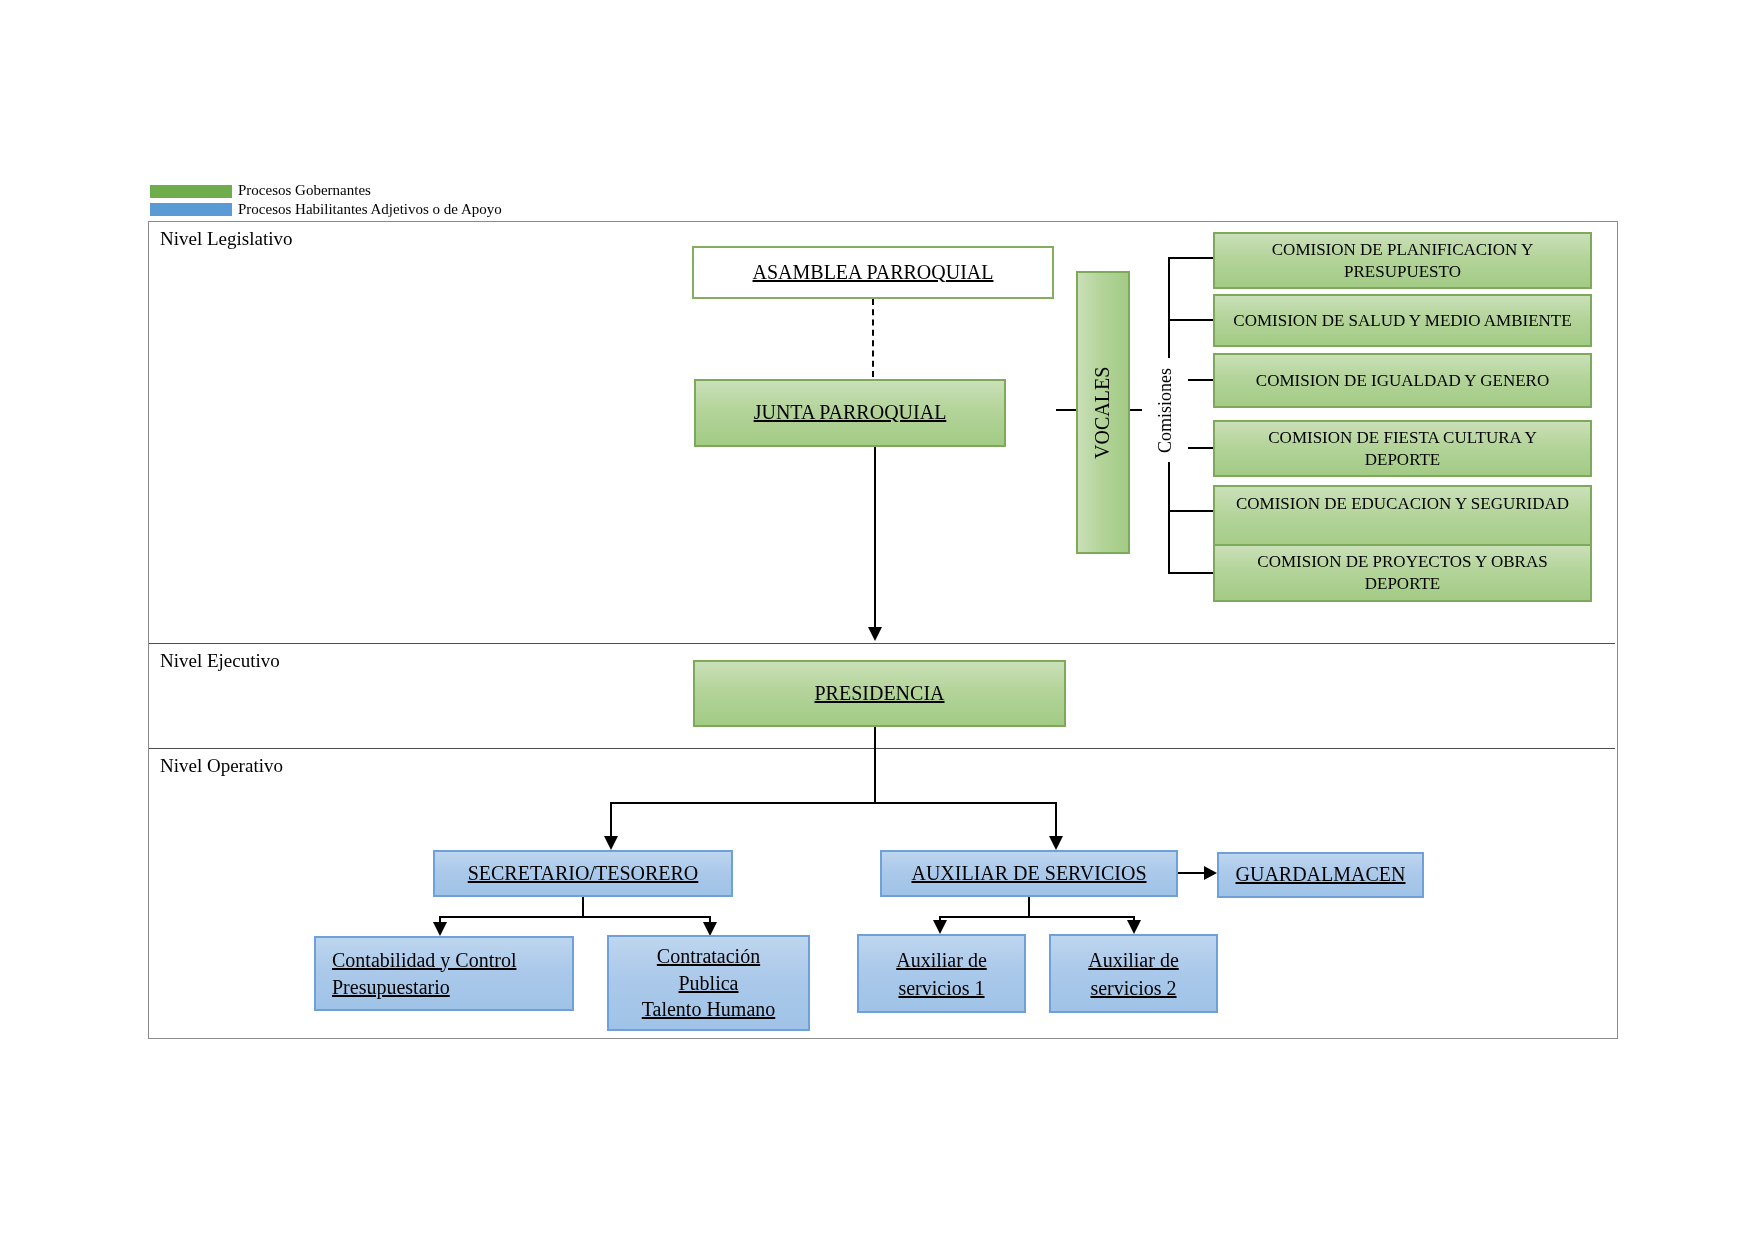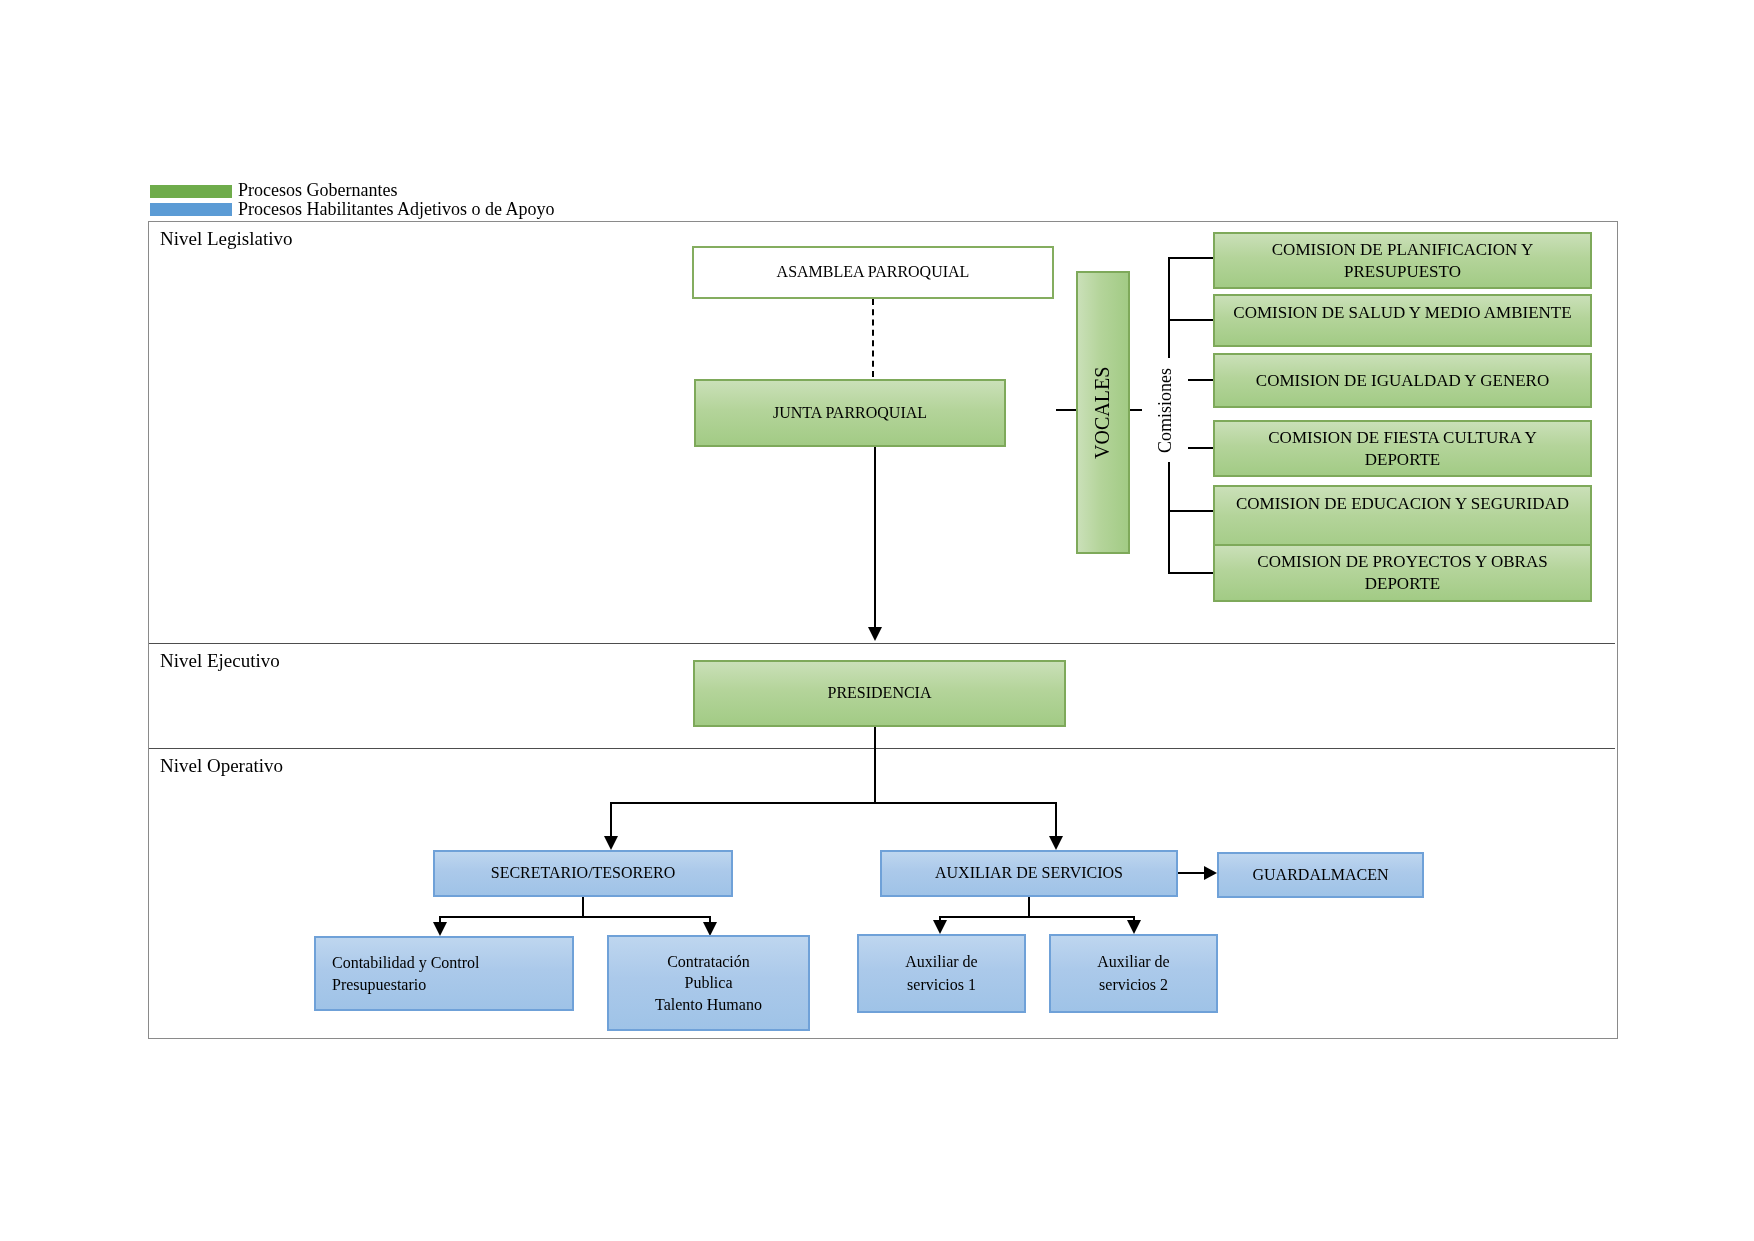--- a/index.html
+++ b/index.html
@@ -1,35 +1,35 @@
 <!DOCTYPE html>
 <html><head>
 <meta charset="utf-8">
 <style>
   html,body { margin:0; padding:0; background:#ffffff; }
   body { width:1754px; height:1241px; font-family:"Liberation Serif","DejaVu Serif",serif; color:#000; }
   #canvas { position:relative; width:1754px; height:1241px; background:#fff; overflow:hidden; }
 
   
   .swatch { position:absolute; height:13px; width:82px; }
-  .legend-label { position:absolute; font-size:18px; line-height:18px; white-space:nowrap; }
+  .legend-label { position:absolute; font-size:15px; line-height:18px; white-space:nowrap; }
 
   
   .frame { position:absolute; border:1px solid #8a8a8a; background:transparent; }
   .divider { position:absolute; height:0; border-top:1.5px solid #4d4d4d; }
   .section-label { position:absolute; font-size:19px; white-space:nowrap; }
 
   
   .node { position:absolute; display:flex; align-items:center; justify-content:center;
           text-align:center; white-space:pre-line; box-sizing:border-box; line-height:1.28; }
   .green { background:linear-gradient(180deg,#cae0b8 0%,#b4d49a 45%,#a2cb85 100%); border:2px solid #7ea95a; }
   .green-h { background:linear-gradient(90deg,#cae0b8 0%,#b4d49a 45%,#a2cb85 100%); border:2px solid #7ea95a; }
   .whitebox { background:#ffffff; border:2px solid #84ad5f; }
   .blue { background:linear-gradient(180deg,#bed6ef 0%,#abc9ea 45%,#9fc3e7 100%); border:2px solid #6fa1d8; }
-  .big-text { font-size:16px; }
+  .big-text { font-size:20px;text-decoration:underline; }
   .com-text { font-size:17px; padding:2px 8px; }
 
   .vertical-text { transform:rotate(-90deg); white-space:nowrap; font-size:20px; }
   .bracket-label { position:absolute; display:flex; align-items:center; justify-content:center; background:#ffffff; }
   .bracket-label span { transform:rotate(-90deg); white-space:nowrap; font-size:18px; }
 
   
   .hline { position:absolute; height:2px; background:#000; }
   .vline { position:absolute; width:2px; background:#000; }
   .dashed-v { position:absolute; width:0; border-left:2px dashed #000; }
@@ -103,21 +103,21 @@
   <div class="node green-h" style="left:1076px; top:271px; width:54px; height:283px;">
     <span class="vertical-text">VOCALES</span>
   </div>
 
   <div class="bracket-label" style="left:1142px; top:358px; width:46px; height:104px;">
     <span>Comisiones</span>
   </div>
 
   <div class="node green com-text" style="left:1213px; top:232px; width:379px; height:57px;">COMISION DE PLANIFICACION Y
 PRESUPUESTO</div>
-  <div class="node green com-text" style="left:1213px; top:294px; width:379px; height:53px; align-items:flex-start; padding-top:6px;">COMISION DE SALUD Y MEDIO AMBIENTE</div>
+  <div class="node green com-text" style="left:1213px; top:294px; width:379px; height:53px; align-items:flex-start; padding-top:14px;">COMISION DE SALUD Y MEDIO AMBIENTE</div>
   <div class="node green com-text" style="left:1213px; top:353px; width:379px; height:55px;">COMISION DE IGUALDAD Y GENERO</div>
   <div class="node green com-text" style="left:1213px; top:420px; width:379px; height:57px;">COMISION DE FIESTA CULTURA Y
 DEPORTE</div>
   <div class="node green com-text" style="left:1213px; top:485px; width:379px; height:68px; align-items:flex-start; padding-top:6px;">COMISION DE EDUCACION Y SEGURIDAD</div>
   <div class="node green com-text" style="left:1213px; top:544px; width:379px; height:58px;">COMISION DE PROYECTOS Y OBRAS
 DEPORTE</div>
 
   <div class="node green big-text" style="left:693px; top:660px; width:373px; height:67px;">PRESIDENCIA</div>
 
   <div class="node blue big-text" style="left:433px; top:850px; width:300px; height:47px;">SECRETARIO/TESORERO</div>

